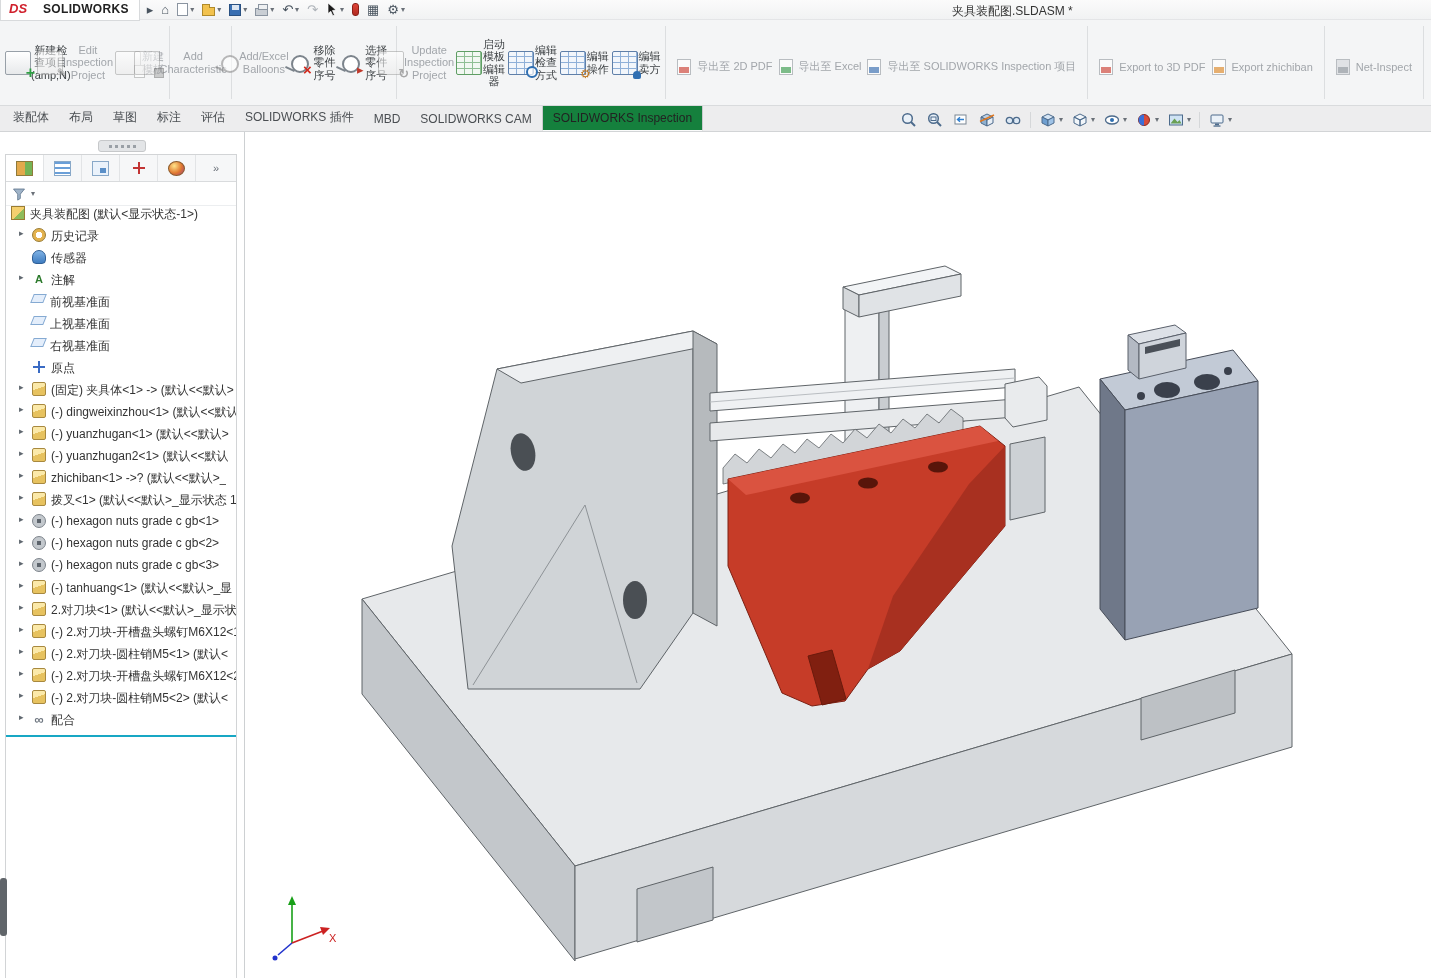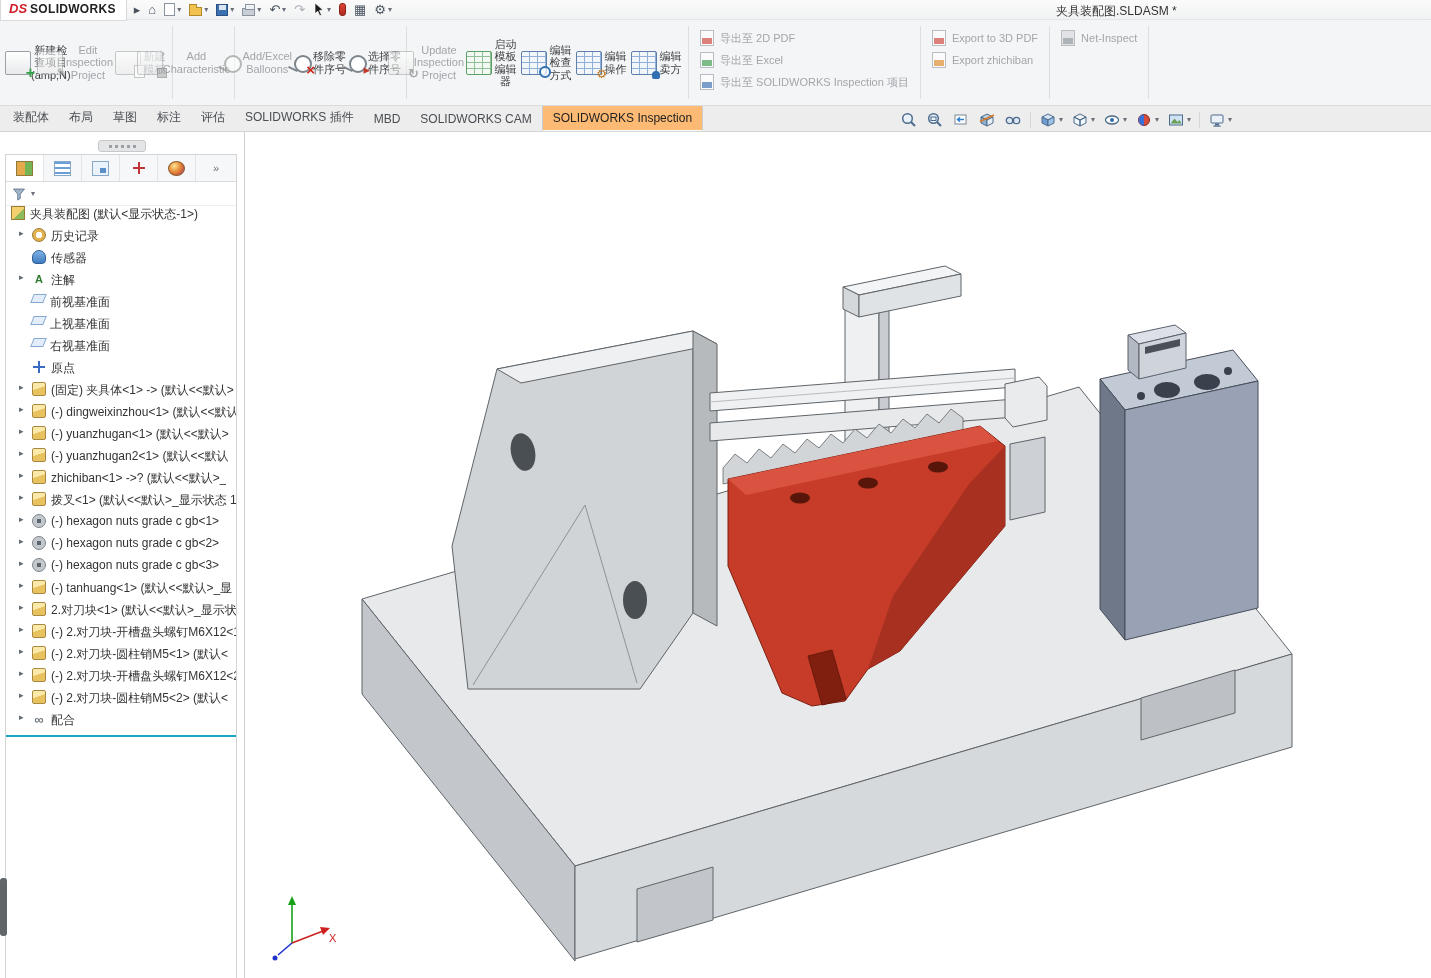--- a/index.html
+++ b/index.html
@@ -1,28 +1,28 @@
 <!DOCTYPE html>
 <html><head>
 <meta charset="utf-8">
 <style>
   *{box-sizing:border-box;margin:0;padding:0;}
   html,body{width:1431px;height:978px;}
   body{position:relative;font-family:"Liberation Sans","DejaVu Sans",sans-serif;background:#fff;overflow:hidden;color:#333;}
 
   
   .titlebar{position:absolute;top:0;left:0;width:100%;height:20px;background:linear-gradient(#fbfbfb,#f1f2f3);border-bottom:1px solid #e4e5e7;display:flex;align-items:center;z-index:30;}
-  .logo{display:flex;align-items:center;gap:3px;background:#fff;border:1px solid #d8dadc;border-top:none;padding:2px 10px 3px 8px;height:22px;margin-right:3px;}
+  .logo{display:flex;align-items:center;gap:16px;background:#fff;border:1px solid #d8dadc;border-top:none;padding:2px 10px 3px 8px;height:22px;margin-right:3px;}
   .logo-mark{color:#d0202c;font-weight:bold;font-style:italic;font-size:13px;}
   .logo-text{font-weight:bold;font-size:12px;letter-spacing:.3px;color:#222;}
   .tbtn{display:inline-flex;align-items:center;height:18px;padding:0 3px;margin:0 1px;border-radius:2px;}
   .tbtn .g{font-size:13px;line-height:1;color:#49545f;}
   .tbtn.dim .g{color:#aeb3b9;}
   .caret{font-size:8px;line-height:1;color:#6a7078;margin-left:2px;}
-  .doc-title{position:absolute;left:1056px;top:3px;font-size:12px;color:#333;white-space:nowrap;}
+  .doc-title{position:absolute;left:952px;top:3px;font-size:12px;color:#333;white-space:nowrap;}
   .mi{display:inline-block;position:relative;}
   .mi-doc{width:11px;height:13px;background:#fff;border:1px solid #8a94a0;}
   .mi-folder{width:13px;height:9px;background:#f2c24e;border:1px solid #b08a2a;margin-top:3px;}
   .mi-folder::before{content:"";position:absolute;top:-4px;left:-1px;width:6px;height:3px;background:#f2c24e;border:1px solid #b08a2a;border-bottom:none;}
   .mi-save{width:12px;height:12px;background:#3a6fb2;border:1px solid #2a5182;}
   .mi-save::after{content:"";position:absolute;left:2px;top:0;width:7px;height:5px;background:#dce6f2;}
   .mi-print{width:13px;height:8px;background:#c9ced4;border:1px solid #8a94a0;margin-top:4px;}
   .mi-print::before{content:"";position:absolute;top:-5px;left:2px;width:8px;height:4px;background:#eef0f2;border:1px solid #8a94a0;}
   .mi-rebuild{width:7px;height:13px;border-radius:3px;background:linear-gradient(#e04438,#b02a20);border:1px solid #8a1f18;}
 
@@ -42,36 +42,36 @@
   .ri-plus::after{content:"+";position:absolute;right:-5px;bottom:-7px;font-weight:bold;font-size:16px;line-height:1;color:#2f9e44;}
   .ri-pencil::after{content:"\270E";position:absolute;right:-5px;bottom:-5px;font-size:12px;line-height:1;color:#555;}
   .ri-doc2::after{content:"";position:absolute;right:-5px;bottom:-4px;width:9px;height:11px;background:#fff;border:1px solid #98a0a8;}
   .ri-sq::after{content:"";position:absolute;right:-5px;bottom:-4px;width:8px;height:8px;background:#e0a33a;border:1px solid #9a7020;}
   .ri-x::after{content:"\00D7";position:absolute;right:-5px;bottom:-6px;font-weight:bold;font-size:15px;line-height:1;color:#d22a1e;}
   .ri-arrowsel::after{content:"\25B8";position:absolute;right:-5px;bottom:-5px;font-size:13px;line-height:1;color:#c0392b;}
   .ri-refresh::after{content:"\21BB";position:absolute;right:-6px;bottom:-6px;font-weight:bold;font-size:13px;line-height:1;color:#2f6fb2;}
   .ri-mag::after{content:"";position:absolute;right:-5px;bottom:-4px;width:8px;height:8px;border:2px solid #2f6fb2;border-radius:50%;background:rgba(255,255,255,.7);}
   .ri-gearov::after{content:"\2699";position:absolute;right:-6px;bottom:-6px;font-size:12px;line-height:1;color:#c07820;}
   .ri-person::after{content:"";position:absolute;right:-4px;bottom:-5px;width:8px;height:8px;border-radius:50% 50% 2px 2px;background:#2f6fb2;}
-  .exp-col{display:flex;flex-direction:column;gap:6px;padding:8px 8px 0 8px;}
+  .exp-col{display:flex;flex-direction:row;gap:6px;padding:8px 8px 0 8px;}
   .exp-btn{display:flex;align-items:center;gap:6px;font-size:11px;color:#a2a6ab;white-space:nowrap;}
   .ei{width:14px;height:16px;background:#fff;border:1px solid #9aa0a6;position:relative;flex:none;opacity:.65;}
   .ei::after{content:"";position:absolute;left:1px;right:1px;bottom:1px;height:6px;}
   .ei-pdf::after{background:#d04437;}
   .ei-xls::after{background:#3f9e4f;}
   .ei-swi::after{background:#3a6fb2;}
   .ei-p3d::after{background:#d04437;}
   .ei-edr::after{background:#e08a2a;}
   .ei-net{background:#d6d9dc;}
   .ei-net::after{background:#8a9098;}
 
   
   .tabrow{position:absolute;top:106px;left:0;width:100%;height:26px;background:#ededee;border-bottom:1px solid #d2d4d6;display:flex;align-items:flex-end;padding-left:3px;z-index:19;}
   .ctab{padding:5px 10px;font-size:12px;color:#4a4e52;white-space:nowrap;}
-  .ctab.active{background:#fdba74;border:1px solid #c9cbcd;border-bottom:1px solid #fafbfb;color:#222;}
+  .ctab.active{background:#15803d;border:1px solid #c9cbcd;border-bottom:1px solid #fafbfb;color:#222;}
 
   
   .hud{position:absolute;top:109px;left:896px;display:flex;align-items:center;z-index:25;}
   .hudbtn{display:inline-flex;align-items:center;padding:2px;margin:0 2px;}
   .hsep{width:1px;height:16px;background:#d5d7d9;margin:0 4px;}
 
   
   .panel{position:absolute;top:132px;left:0;width:245px;height:846px;background:#fff;border-right:1px solid #cdd0d2;z-index:10;}
   .splitter{position:absolute;left:98px;top:8px;width:48px;height:12px;background:#e3e5e7;border:1px solid #c6c8ca;border-radius:3px;}
   .splitter::after{content:"";position:absolute;left:10px;top:4px;width:28px;height:3px;background:repeating-linear-gradient(90deg,#9aa0a6 0 3px,transparent 3px 6px);}

